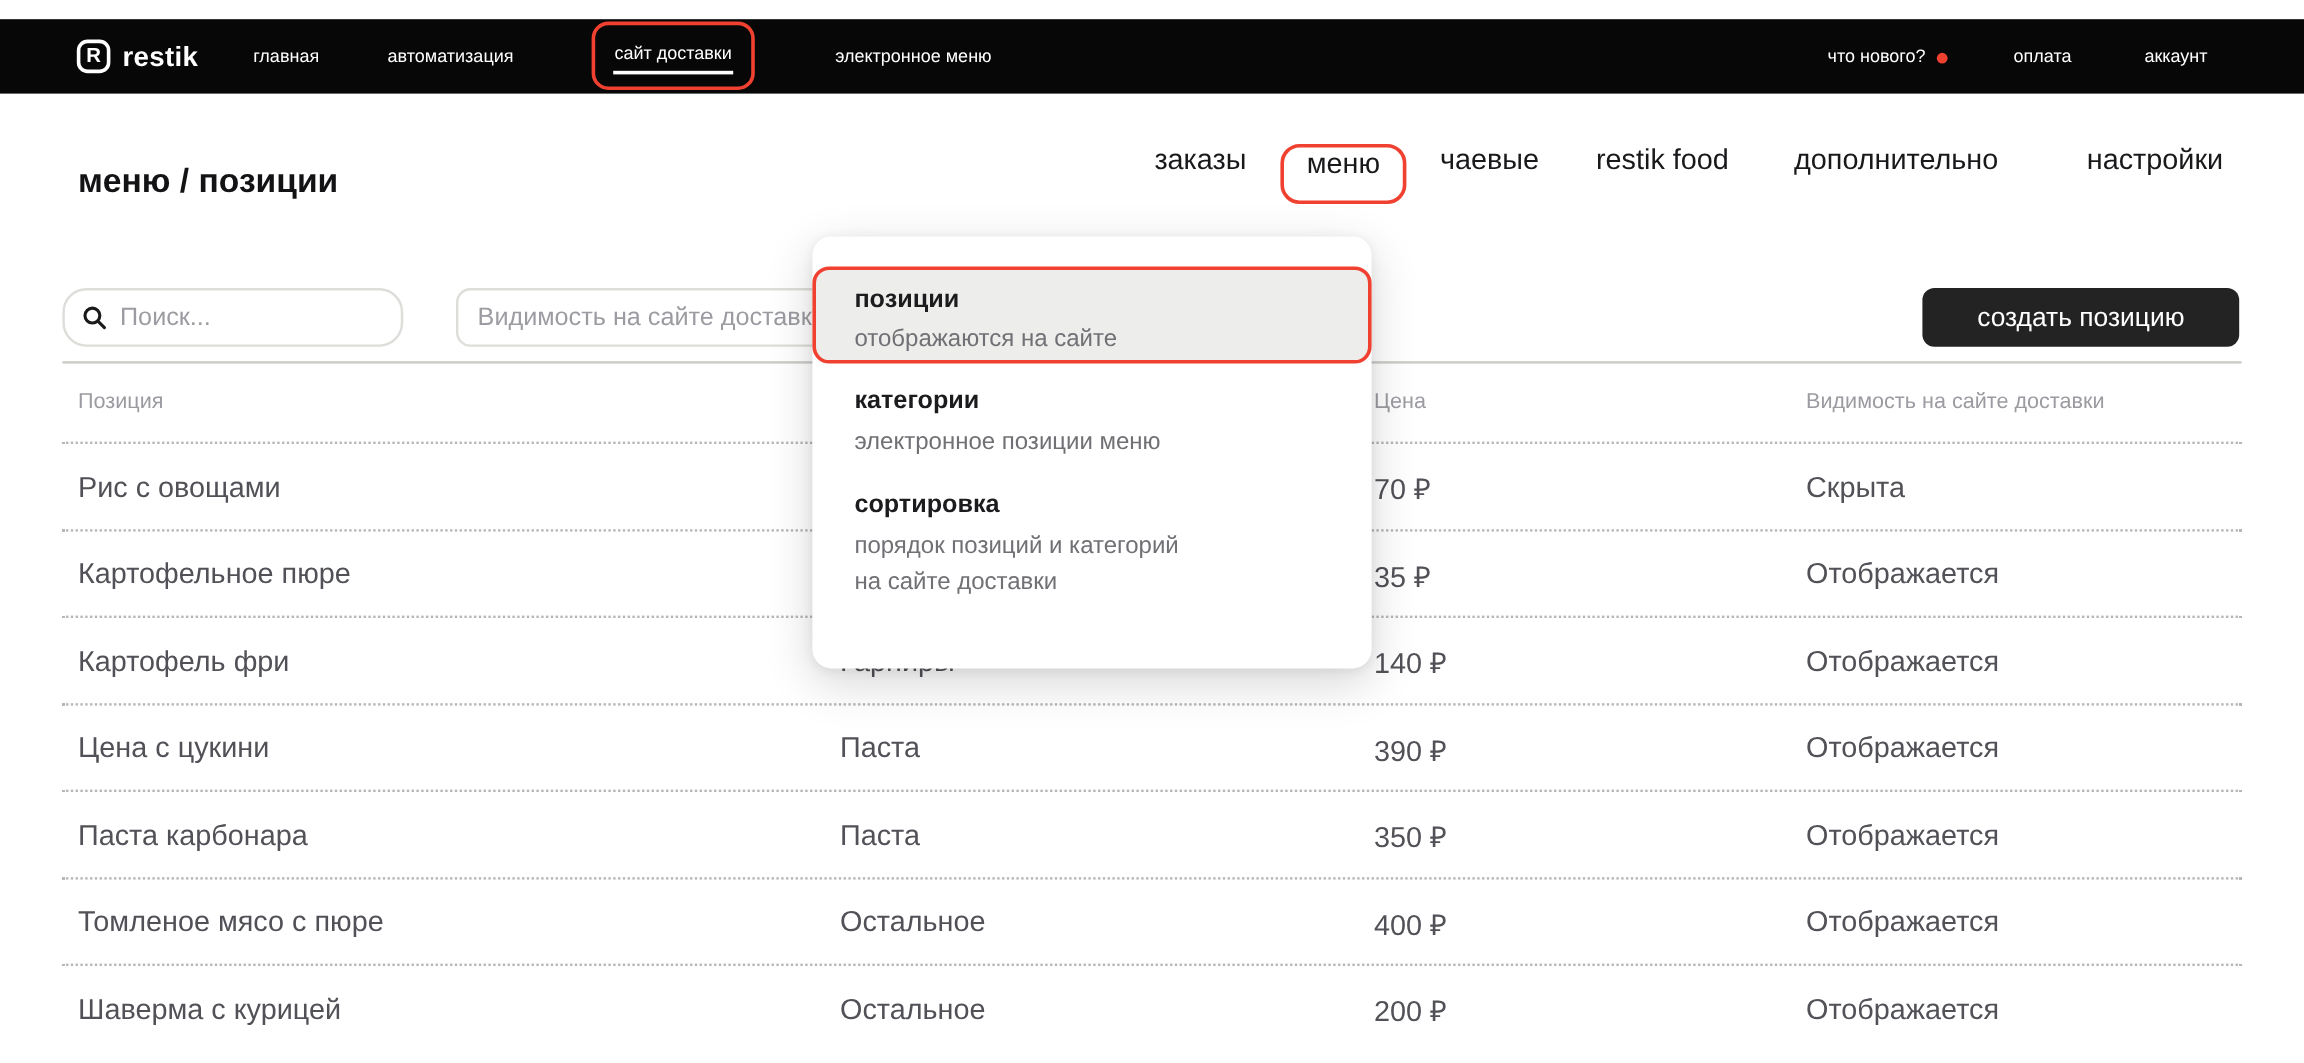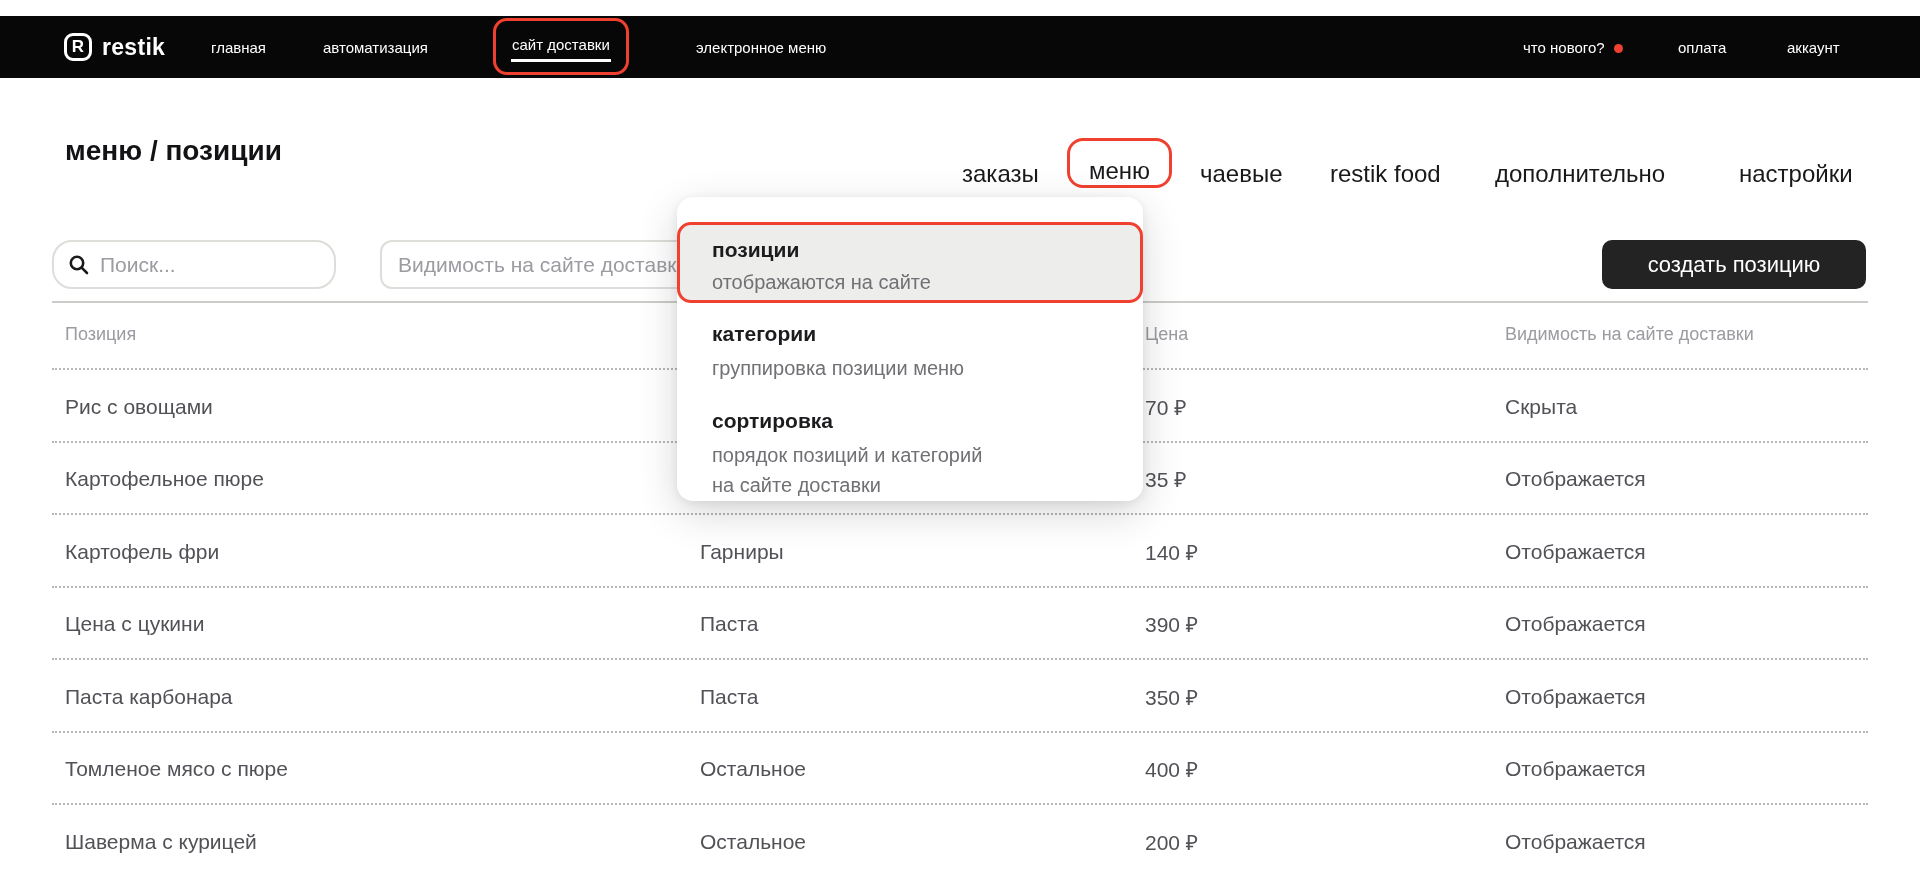--- a/index.html
+++ b/index.html
@@ -18,21 +18,21 @@
   .logo-text { color: #fff; font-size: 23px; font-weight: 700; letter-spacing: .3px; }
   .nav-item { position: absolute; top: 0; height: 62px; display: flex; align-items: center; color: #fff;
               font-size: 15px; white-space: nowrap; cursor: pointer; }
   .nav-item.boxed { top: 2px; height: 57px; border: 3px solid var(--red); border-radius: 14px; padding: 0 15px; }
   .nav-item.boxed .lbl { padding: 5px 1px 6px; border-bottom: 3px solid #fff; }
   .dot { width: 9px; height: 9px; border-radius: 50%; background: var(--red); margin-left: 9px; margin-top: 3px; }
 
   
   .breadcrumb { position: absolute; left: 65px; top: 126px; height: 50px; display: flex; align-items: center;
                 font-size: 28px; font-weight: 700; color: #131316; }
-  .tab { position: absolute; top: 138px; height: 50px; display: flex; align-items: flex-end;
+  .tab { position: absolute; top: 120px; height: 50px; display: flex; align-items: flex-start;
          font-size: 24px; color: #19191c; white-space: nowrap; cursor: pointer; }
   .tab.boxed { border: 3px solid var(--red); border-radius: 16px; padding: 0 19px; }
 
   
   .search-box { position: absolute; left: 52px; top: 240px; width: 284px; height: 49px; background: #fff;
                 border: 2px solid #dddDD9; border-radius: 20px; display: flex; align-items: center; padding: 0 14px; gap: 10px; }
   .search-box svg { flex: 0 0 auto; }
   .search-input { border: none; outline: none; width: 100%; font-size: 21px; color: #333;
                   font-family: "Liberation Sans", sans-serif; background: transparent; }
   .search-input::placeholder { color: #9b9ba1; opacity: 1; }
@@ -41,24 +41,24 @@
                 font-size: 21px; color: #9b9ba1; white-space: nowrap; overflow: hidden; cursor: pointer; }
   .create-btn { position: absolute; left: 1602px; top: 240px; width: 264px; height: 49px; background: var(--btn-bg);
                 color: #fff; border: none; border-radius: 10px; font-size: 22px; display: flex; align-items: center;
                 justify-content: center; cursor: pointer; font-family: "Liberation Sans", sans-serif; }
 
   
   .table-topline { position: absolute; left: 52px; top: 301px; width: 1816px; border-top: 2px solid #cbcbc7; }
   .thead-cell { position: absolute; top: 324px; font-size: 18px; color: #9b9ba1; white-space: nowrap; }
   .trow { position: absolute; left: 52px; width: 1816px; height: 73px; border-top: 2px dotted #b7b7b3; cursor: pointer; }
   .tcell { position: absolute; top: 0; height: 73px; display: flex; align-items: center;
-           font-size: 21px; color: #515157; white-space: nowrap; }
-
-  
-  .dropdown { position: absolute; left: 677px; top: 197px; width: 466px; height: 304px; background: #fff;
+           font-size: 24px; color: #515157; white-space: nowrap; }
+
+  
+  .dropdown { position: absolute; left: 677px; top: 197px; width: 466px; height: 360px; background: #fff;
               border-radius: 16px; box-shadow: 0 12px 40px rgba(0,0,0,.16), 0 2px 10px rgba(0,0,0,.07); z-index: 10; }
   .dd-item { position: absolute; left: 0; width: 100%; padding-left: 35px; cursor: pointer; }
   .dd-title { font-size: 21px; font-weight: 700; color: #1c1c1f; }
   .dd-sub { font-size: 20px; color: #707075; margin-top: 7px; line-height: 30px; max-width: 295px; }
   .dd-item.highlighted { top: 25px; height: 81px; background: var(--hl-bg); border: 3px solid var(--red);
                          border-radius: 14px; padding-top: 13px; padding-left: 32px; }
   .dd-item.highlighted .dd-sub { margin-top: 5px; max-width: 380px; }
   .dd-item.i2 { top: 125px; }
   .dd-item.i3 { top: 212px; }
 </style>
@@ -183,21 +183,21 @@
       </div>
     </div>
 
   <div class="dropdown">
       <div class="dd-item highlighted">
         <div class="dd-title">позиции</div>
         <div class="dd-sub">отображаются на сайте</div>
       </div>
       <div class="dd-item i2">
         <div class="dd-title">категории</div>
-        <div class="dd-sub">группировка позиции меню</div>
+        <div class="dd-sub">электронное позиции меню</div>
       </div>
       <div class="dd-item i3">
         <div class="dd-title">сортировка</div>
         <div class="dd-sub">порядок позиций и категорий на сайте доставки</div>
       </div>
     </div>
 
 </div>
 
 </body></html>

